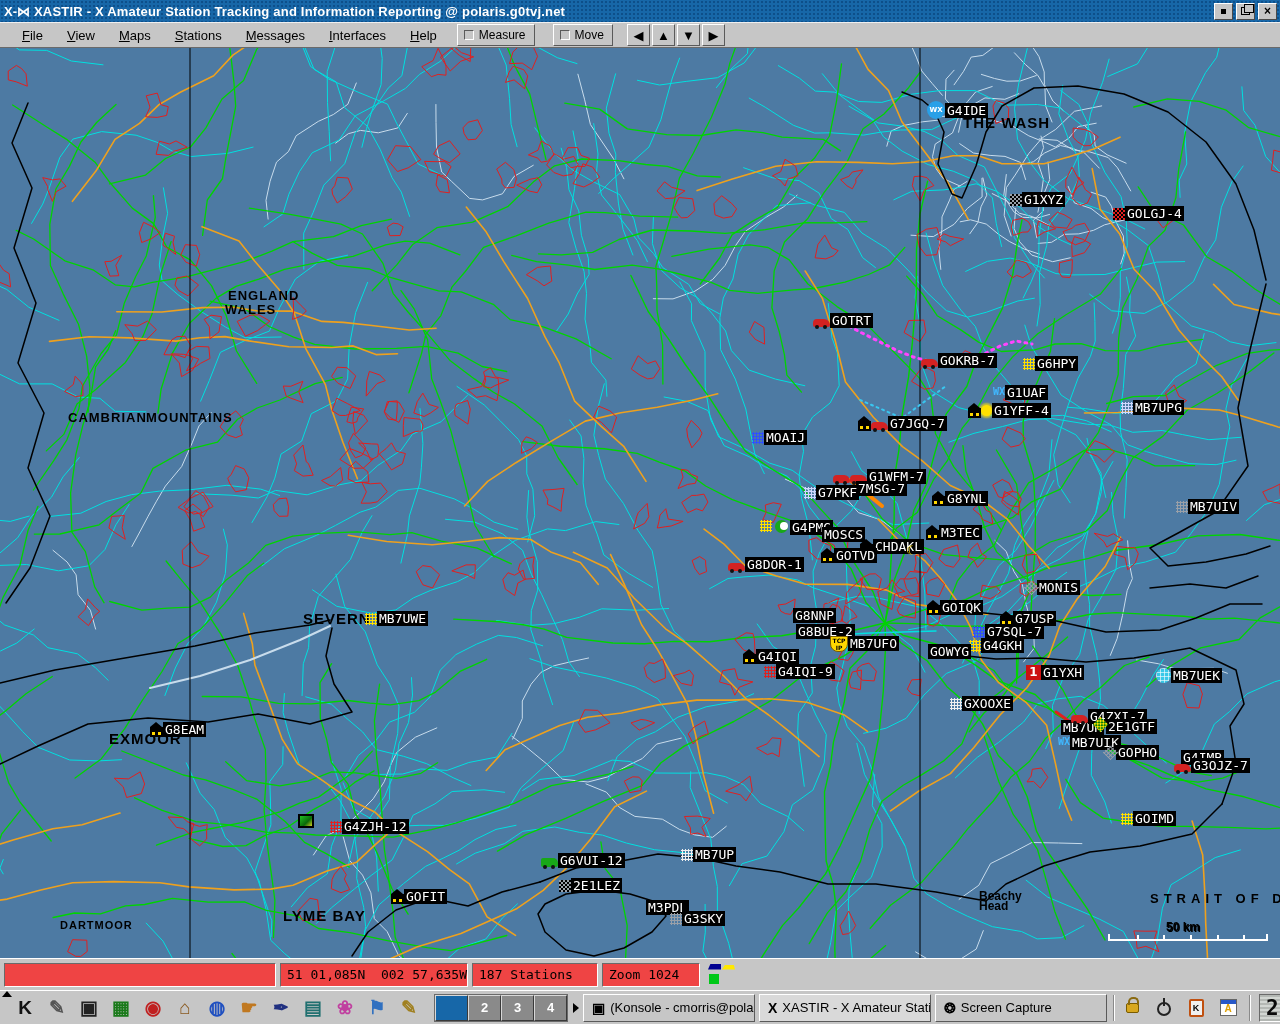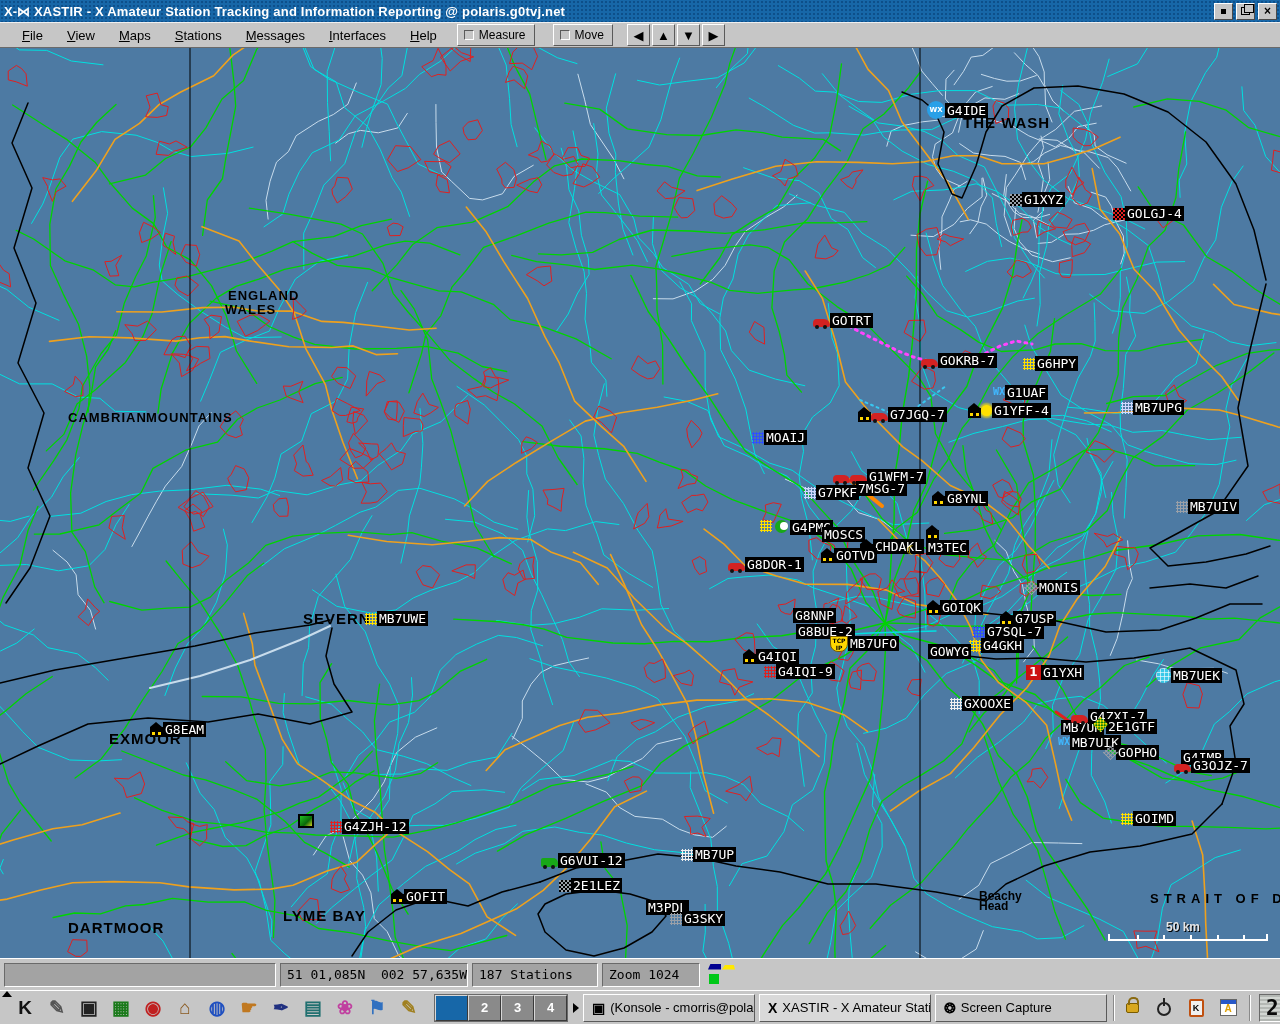--- a/index.html
+++ b/index.html
@@ -77,29 +77,29 @@
     background-image:linear-gradient(rgba(255,255,255,.6) 1px,transparent 1px),
                      linear-gradient(90deg,rgba(255,255,255,.6) 1px,transparent 1px);background-size:4px 4px;}
   .i-sun{width:11px;height:11px;border-radius:50%;background:#ffe000;box-shadow:0 0 2px 2px rgba(255,224,0,.7);margin-top:2px;}
   .i-tree{width:15px;height:13px;position:relative;}
   .i-tree::before{content:"";position:absolute;left:0;top:0;width:13px;height:13px;border-radius:50%;background:#18a818;}
   .i-tree::after{content:"";position:absolute;left:5px;top:2px;width:8px;height:8px;border-radius:50%;background:#fff;}
   .i-sstv{width:16px;height:14px;background:#000;position:relative;}
   .i-sstv::after{content:"";position:absolute;left:2px;top:2px;right:2px;bottom:2px;
     background:linear-gradient(135deg,#20c020,#0a6a0a 60%,#d0d020);}
   .i-cres{color:#ffd800;font:bold 13px/14px "DejaVu Sans",sans-serif;}
-  #scalebar{position:absolute;color:#e5e5e5;font:bold 12px "Liberation Sans",sans-serif;
+  #scalebar{position:absolute;color:#000000;font:bold 12px "Liberation Sans",sans-serif;
     text-shadow:1px 1px 0 #000;}
   #scale-ruler{position:absolute;border-bottom:2px solid #fff;border-left:2px solid #fff;border-right:2px solid #fff;height:7px;}
   .tick{position:absolute;bottom:0;width:2px;height:4px;background:#fff;}
 
   
   #statusbar{position:absolute;left:0;top:958px;width:1280px;height:32px;background:#c6c6c6;
     border-top:1px solid #fff;display:flex;align-items:center;font:13px "DejaVu Sans Mono",monospace;color:#000;}
-  .sfield{height:24px;margin-left:4px;padding:3px 6px;background:#a3a3a3;white-space:pre;
+  .sfield{height:24px;margin-left:4px;padding:3px 6px;background:#ef4444;white-space:pre;
     border-top:1px solid #6a6a6a;border-left:1px solid #6a6a6a;
     border-right:1px solid #fff;border-bottom:1px solid #fff;}
   #sf0{width:272px;} #sf1{width:188px;} #sf2{width:126px;} #sf3{width:98px;}
   #status-inds{position:relative;width:40px;height:24px;margin-left:6px;}
   #ind-blue{position:absolute;left:2px;top:1px;width:13px;height:6px;background:#000090;
     clip-path:polygon(0 100%,20% 0,100% 0,100% 100%);}
   #ind-yellow{position:absolute;left:16px;top:2px;width:13px;height:5px;background:#ffe800;
     clip-path:polygon(0 100%,25% 0,90% 0,100% 100%);}
   #ind-green{position:absolute;left:3px;top:11px;width:10px;height:10px;background:#00c818;}
 
@@ -630,21 +630,21 @@
         <path d="M1056.0,664.0 L1090.0,688.0" fill="none" stroke="#e02020" stroke-width="3" stroke-linecap="round" stroke-linejoin="round"></path>
       </svg>
     <div id="map-overlays">
         <div class="place" style="left: 963px; top: 66px; font-size: 15px; letter-spacing: 1px;">THE WASH</div>
         <div class="place" style="left: 228px; top: 240px; font-size: 13px; letter-spacing: 1px;">ENGLAND</div>
         <div class="place" style="left: 225px; top: 254px; font-size: 13px; letter-spacing: 1px;">WALES</div>
         <div class="place" style="left: 68px; top: 362px; font-size: 13px; letter-spacing: 1px;">CAMBRIAN</div>
         <div class="place" style="left: 146px; top: 362px; font-size: 13px; letter-spacing: 1px;">MOUNTAINS</div>
         <div class="place" style="left: 303px; top: 562px; font-size: 15px; letter-spacing: 1px;">SEVERN</div>
         <div class="place" style="left: 92px; top: 682px; font-size: 15px; letter-spacing: 1px; margin-left: 17px;">EXMOOR</div>
-        <div class="place" style="left: 68px; top: 871px; font-size: 15px; letter-spacing: 1px;">DARTMOOR</div>
+        <div class="place" style="left: 60px; top: 871px; font-size: 11px; letter-spacing: 1px;">DARTMOOR</div>
         <div class="place" style="left: 283px; top: 859px; font-size: 15px; letter-spacing: 1px;">LYME BAY</div>
         <div class="place" style="left: 979px; top: 841px; font-size: 12px; letter-spacing: 0px;">Beachy</div>
         <div class="place" style="left: 979px; top: 851px; font-size: 12px; letter-spacing: 0px;">Head</div>
         <div class="place" style="left: 1150px; top: 843px; font-size: 13px; letter-spacing: 5px;">STRAIT OF DO</div>
         <div class="st" style="left: 927px; top: 55px;">
           <span class="ic i-wx">WX</span>
           <span class="lbl">G4IDE</span>
         </div>
         <div class="st" style="left: 1010px; top: 144px;">
           <span class="ic i-chk c-gray"></span>
@@ -663,21 +663,21 @@
           <span class="lbl">GOKRB-7</span>
         </div>
         <div class="st" style="left: 1023px; top: 308px;">
           <span class="ic i-dots c-yellow"></span>
           <span class="lbl">G6HPY</span>
         </div>
         <div class="st" style="left: 993px; top: 337px;">
           <span class="ic i-wxt">WX</span>
           <span class="lbl">G1UAF</span>
         </div>
-        <div class="st" style="left: 858px; top: 359px;">
+        <div class="st" style="left: 858px; top: 368px;">
           <span class="ic i-house"></span>
           <span class="ic i-car"></span>
           <span class="lbl">G7JGQ-7</span>
         </div>
         <div class="st" style="left: 968px; top: 355px;">
           <span class="ic i-house"></span>
           <span class="ic i-sun"></span>
           <span class="lbl">G1YFF-4</span>
         </div>
         <div class="st" style="left: 1121px; top: 352px;">
@@ -705,21 +705,21 @@
           <span class="lbl">G8YNL</span>
         </div>
         <div class="st" style="left: 1176px; top: 451px;">
           <span class="ic i-dots c-gray"></span>
           <span class="lbl">MB7UIV</span>
         </div>
         <div class="st" style="left: 775px; top: 472px;">
           <span class="ic i-tree"></span>
           <span class="lbl">G4PMG</span>
         </div>
-        <div class="st" style="left: 926px; top: 477px; flex-direction: column;">
+        <div class="st" style="left: 926px; top: 477px;">
           <span class="ic i-house"></span>
           <span class="lbl">M3TEC</span>
         </div>
         <div class="st" style="left: 822px; top: 479px;">
           <span class="lbl">MOSCS</span>
         </div>
         <div class="st" style="left: 860px; top: 491px; text-align: right;">
           <span class="ic i-house"></span>
           <span class="lbl">CHDAKL</span>
         </div>

